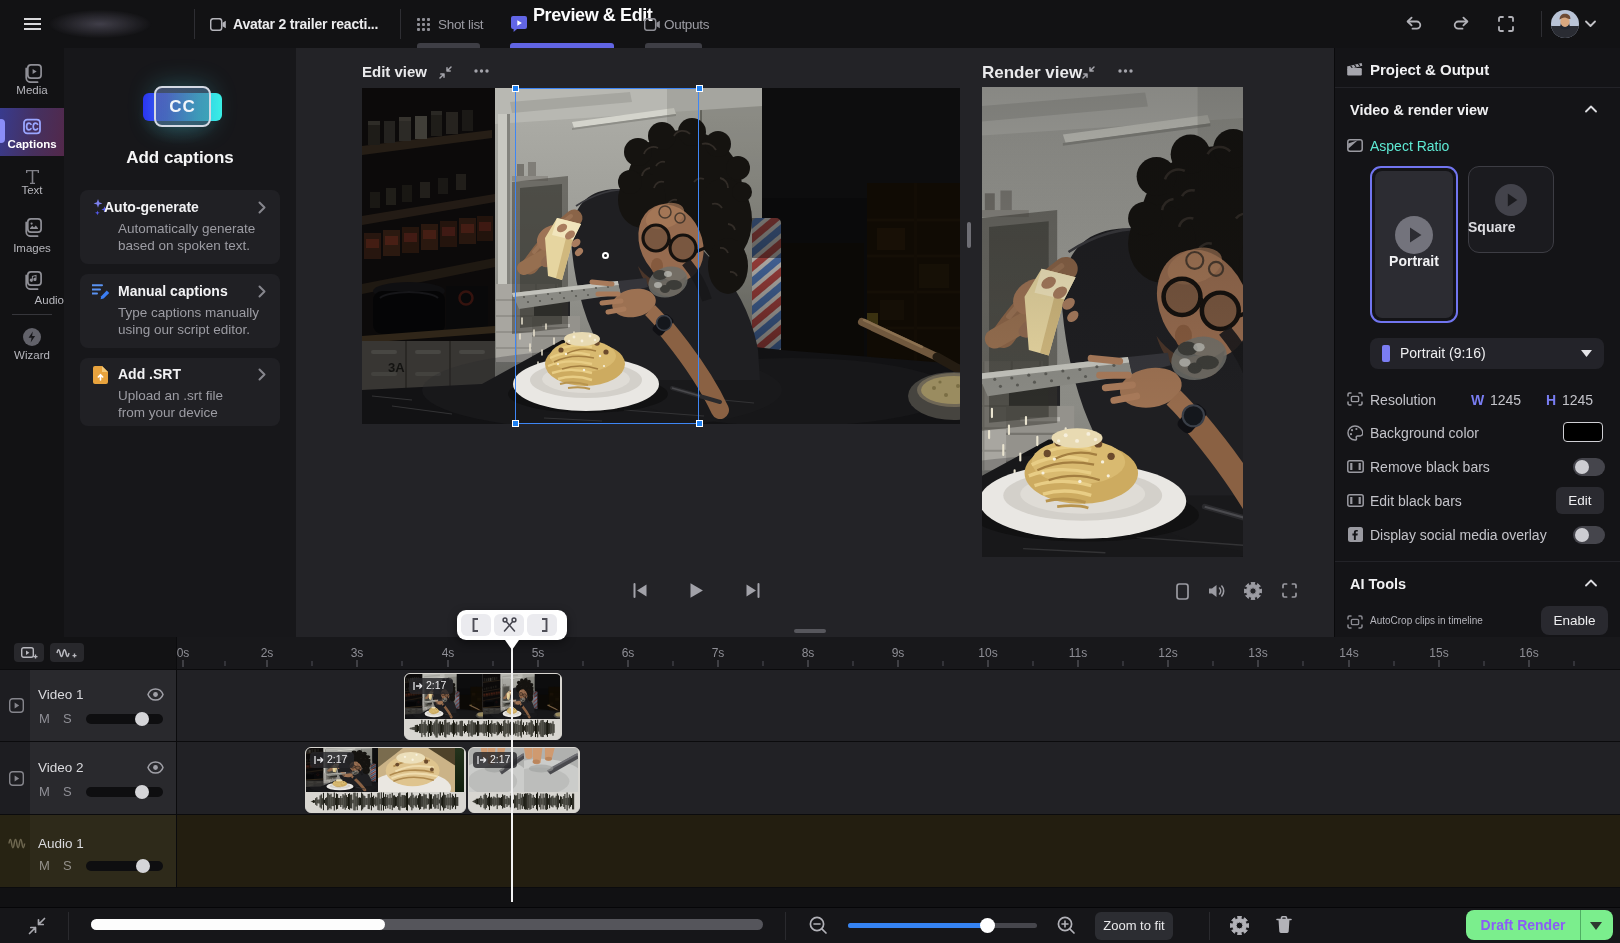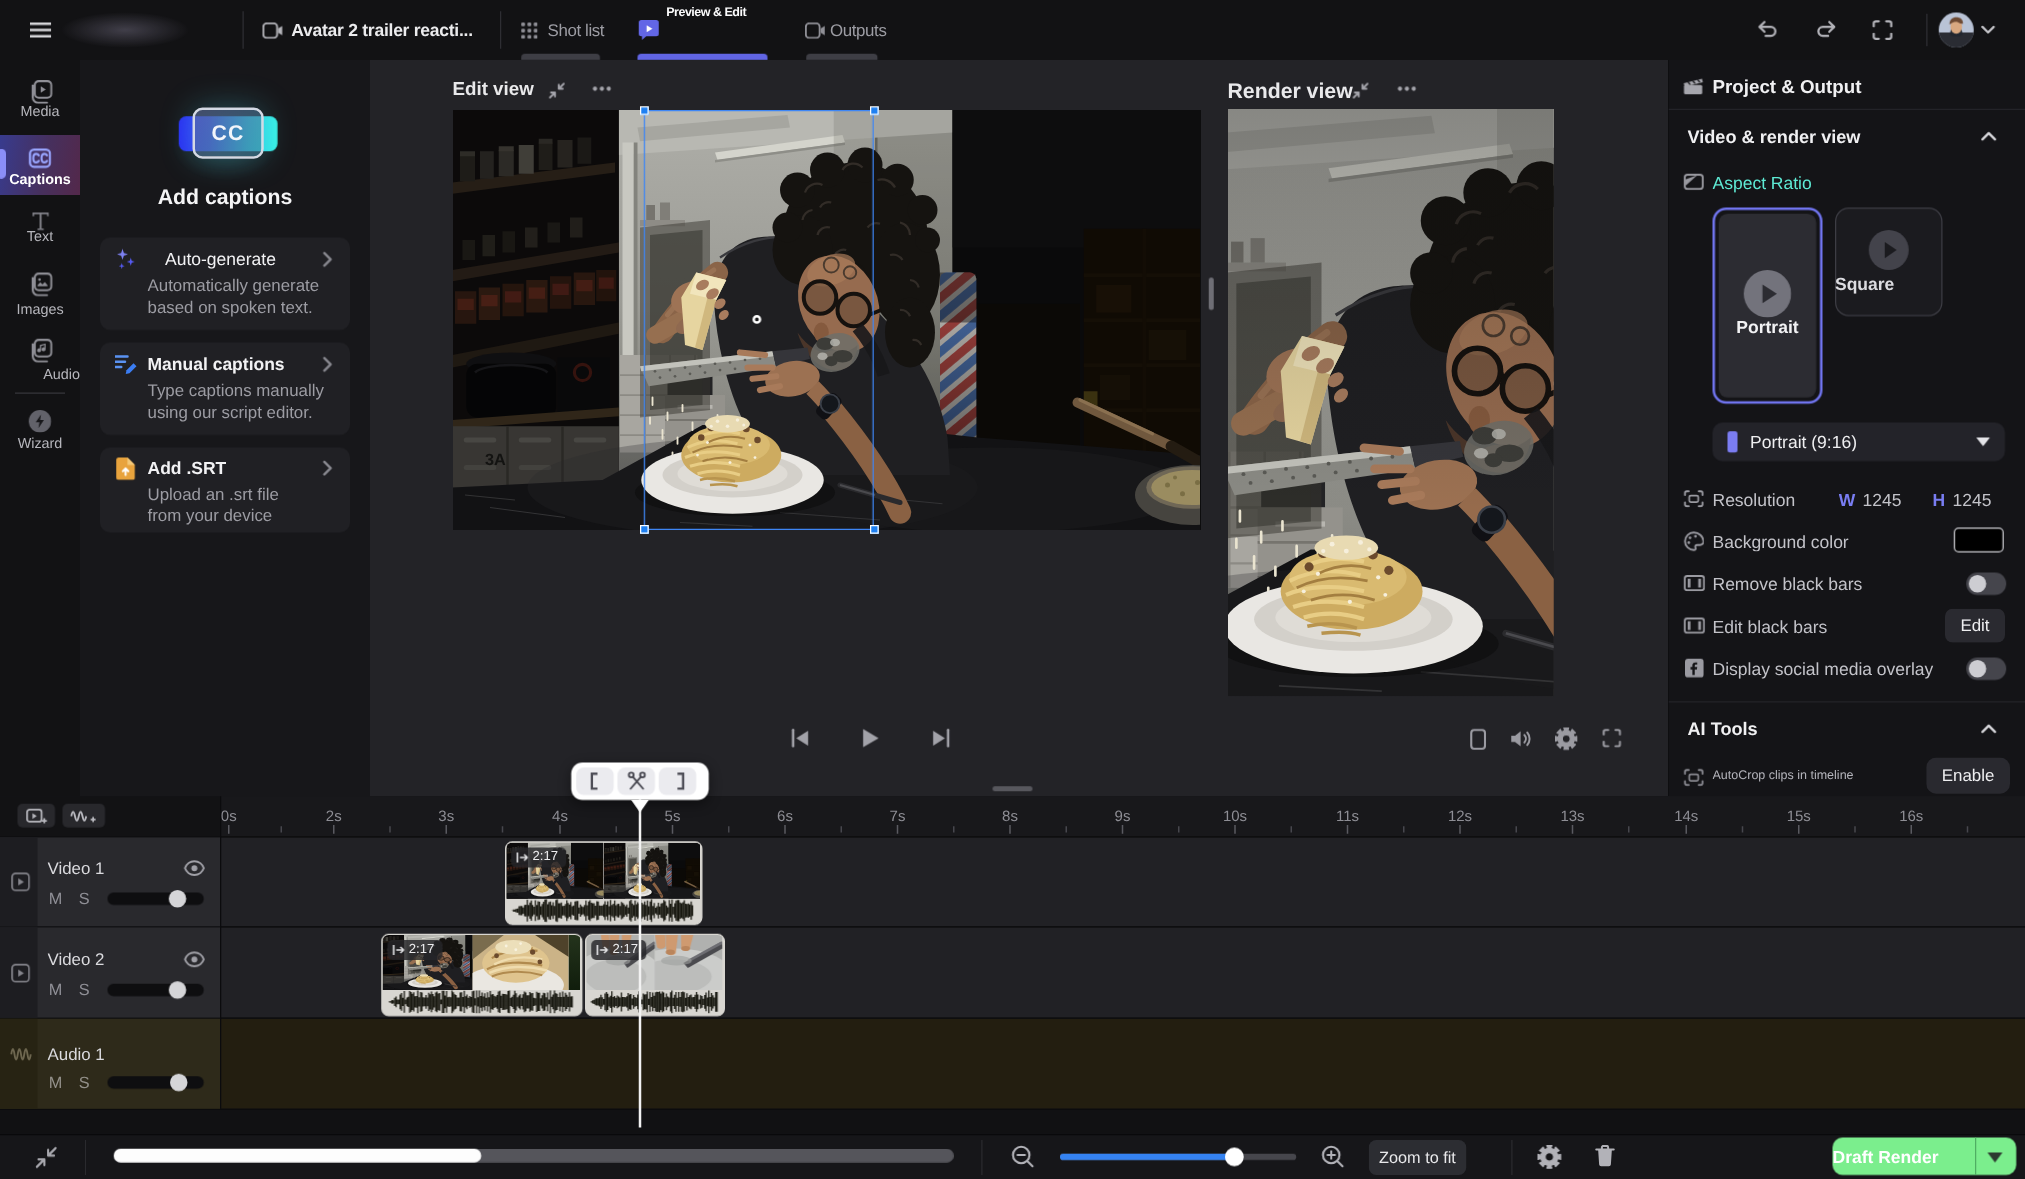--- a/index.html
+++ b/index.html
@@ -38,21 +38,21 @@
           <rect x="10" y="10" width="3" height="3" rx="1"></rect>
         </g>
       </svg>
   <div class="abs" style="left:438px;top:17px;font-size:13.5px;color:#9c9ca3;letter-spacing:-.3px">Shot list</div>
   <div class="abs" style="left:417px;top:43px;width:63px;height:5px;background:#3e3e45;border-radius:3px 3px 0 0"></div>
 
   <svg class="abs" style="left:511px;top:16px" width="16" height="16" viewBox="0 0 16 16">
         <path d="M2 0h12a2 2 0 0 1 2 2v9a2 2 0 0 1-2 2H6l-3.4 3V13H2a2 2 0 0 1-2-2V2a2 2 0 0 1 2-2z" fill="#6266e6"></path>
         <path d="M6.3 4.2l4.6 2.8-4.6 2.8z" fill="#fff"></path>
       </svg>
-  <div class="abs" style="left:533px;top:5px;font-size:10px;font-weight:700;color:#fbfbfc;letter-spacing:-.4px">Preview &amp; Edit</div>
+  <div class="abs" style="left:533px;top:5px;font-size:18px;font-weight:700;color:#fbfbfc;letter-spacing:-.4px">Preview &amp; Edit</div>
   <div class="abs" style="left:510px;top:43px;width:104px;height:5px;background:#6165e4;border-radius:3px 3px 0 0"></div>
 
   <svg class="abs" style="left:644px;top:18px" width="17" height="13" viewBox="0 0 17 13">
         <rect x="0.7" y="0.7" width="11" height="11.6" rx="2.6" fill="none" stroke="#8f8f96" stroke-width="1.5"></rect>
         <path d="M12.5 4.8l3.3-2v7.4l-3.3-2z" fill="#8f8f96"></path>
       </svg>
   <div class="abs" style="left:664px;top:17px;font-size:13.5px;color:#9c9ca3;letter-spacing:-.3px">Outputs</div>
   <div class="abs" style="left:645px;top:43px;width:57px;height:5px;background:#3e3e45;border-radius:3px 3px 0 0"></div>
 
   <svg class="abs" style="left:1406px;top:15px" width="17" height="17" viewBox="0 0 17 17">
@@ -137,21 +137,21 @@
   <div class="abs" style="left:79px;top:45px;width:79px;height:28px;border-radius:6px;background:linear-gradient(90deg,#2a2ef2,#3650f0 30%,#2fc8e6 70%,#3af2e6)"></div>
   <div class="abs" style="left:90px;top:38px;width:57px;height:41px;border-radius:8px;border:2.5px solid #d4d9e4;background:linear-gradient(135deg,rgba(95,112,160,.62),rgba(62,130,155,.62));box-shadow:0 0 26px rgba(70,210,230,.30);display:flex;align-items:center;justify-content:center;font-size:17px;font-weight:700;color:#f2f5fa;letter-spacing:1px">CC</div>
   <div class="abs" style="left:0;top:100px;width:232px;text-align:center;font-size:17px;font-weight:700;color:#f5f5f6">Add captions</div>
 
   <div class="abs" style="left:16px;top:142px;width:200px;height:74px;background:#202024;border-radius:8px"></div>
   <svg class="abs" style="left:28px;top:151px" width="17" height="17" viewBox="0 0 17 17">
         <path d="M6 0l1.1 3.3L10.4 4.4 7.1 5.5 6 8.8 4.9 5.5 1.6 4.4 4.9 3.3z" fill="#7d81f0"></path>
         <path d="M12.6 7.2l.8 2.4 2.4.8-2.4.8-.8 2.4-.8-2.4-2.4-.8 2.4-.8z" fill="#555af0"></path>
         <path d="M5.4 11.4l.6 1.8 1.8.6-1.8.6-.6 1.8-.6-1.8-1.8-.6 1.8-.6z" fill="#555af0"></path>
       </svg>
-  <div class="abs" style="left:68px;top:151px;font-size:14px;font-weight:400;color:#f2f2f4">Auto-generate</div>
+  <div class="abs" style="left:40px;top:151px;font-size:14px;font-weight:700;color:#f2f2f4">Auto-generate</div>
   <svg class="abs" style="left:194px;top:153px" width="8" height="13" viewBox="0 0 8 13">
         <path d="M1.5 1.5l5 5-5 5" fill="none" stroke="#86868d" stroke-width="2" stroke-linecap="round" stroke-linejoin="round"></path>
       </svg>
   <div class="abs" style="left:54px;top:172px;font-size:13.5px;color:#9c9ca3;line-height:17px">Automatically generate<br>based on spoken text.</div>
 
   <div class="abs" style="left:16px;top:226px;width:200px;height:74px;background:#202024;border-radius:8px"></div>
   <svg class="abs" style="left:28px;top:236px" width="18" height="16" viewBox="0 0 18 16">
         <path d="M0 1.2h10M0 5.4h8M0 9.6h5" stroke="#5a92f2" stroke-width="2" stroke-linecap="round"></path>
         <path d="M9.2 12.2l5.6-5.6 2.4 2.4-5.6 5.6-3 .6z" fill="#3b7df2"></path>
       </svg>
@@ -541,21 +541,21 @@
   <div class="abs" style="left:1209px;top:4px;width:1px;height:28px;background:#2a2a2e"></div>
   <svg class="abs" style="left:1230px;top:8px" width="19" height="19" viewBox="0 0 19 19">
         <path d="M7.5 0.4L11.5 0.4L10.7 2.6L13.5 3.8L14.5 1.7L17.3 4.5L15.2 5.5L16.4 8.3L18.6 7.5L18.6 11.5L16.4 10.7L15.2 13.5L17.3 14.5L14.5 17.3L13.5 15.2L10.7 16.4L11.5 18.6L7.5 18.6L8.3 16.4L5.5 15.2L4.5 17.3L1.7 14.5L3.8 13.5L2.6 10.7L0.4 11.5L0.4 7.5L2.6 8.3L3.8 5.5L1.7 4.5L4.5 1.7L5.5 3.8L8.3 2.6ZM12.9 9.5A3.4 3.4 0 1 0 6.1 9.5A3.4 3.4 0 1 0 12.9 9.5Z" fill="#b2b2b8" fill-rule="evenodd" stroke="#b2b2b8" stroke-width="1" stroke-linejoin="round"></path>
       </svg>
   <svg class="abs" style="left:1276px;top:8px" width="16" height="18" viewBox="0 0 16 18">
         <path d="M1 3.5h14M5.5 3.5V2a1.3 1.3 0 0 1 1.3-1.3h2.4A1.3 1.3 0 0 1 10.5 2v1.5" fill="none" stroke="#b2b2b8" stroke-width="1.6" stroke-linecap="round"></path>
         <path d="M2.5 3.5h11l-.8 12.1a1.6 1.6 0 0 1-1.6 1.4H4.9a1.6 1.6 0 0 1-1.6-1.4z" fill="#b2b2b8"></path>
       </svg>
   <div class="abs" style="left:1466px;top:2px;width:147px;height:30px;background:#7bee8d;border-radius:8px"></div>
   <div class="abs" style="left:1580px;top:2px;width:1px;height:30px;background:#4fae63"></div>
-  <div class="abs" style="left:1466px;top:2px;width:114px;height:30px;line-height:30px;font-size:14px;font-weight:700;color:#ffffff">Draft Render</div>
+  <div class="abs" style="left:1466px;top:2px;width:114px;height:30px;text-align:center;line-height:30px;font-size:14px;font-weight:700;color:#8b5cf6">Draft Render</div>
   <svg class="abs" style="left:1590px;top:14px" width="12" height="8" viewBox="0 0 12 8">
         <path d="M0 0h12L6 8z" fill="#2d3a30"></path>
       </svg>
 </div>
 
 <svg width="0" height="0" style="position:absolute">
 <defs>
 <g id="pasta">
   <rect width="80" height="45" fill="#cbb387"></rect>
   <polygon points="0,0 26,0 0,20" fill="#7a6c4e"></polygon>

